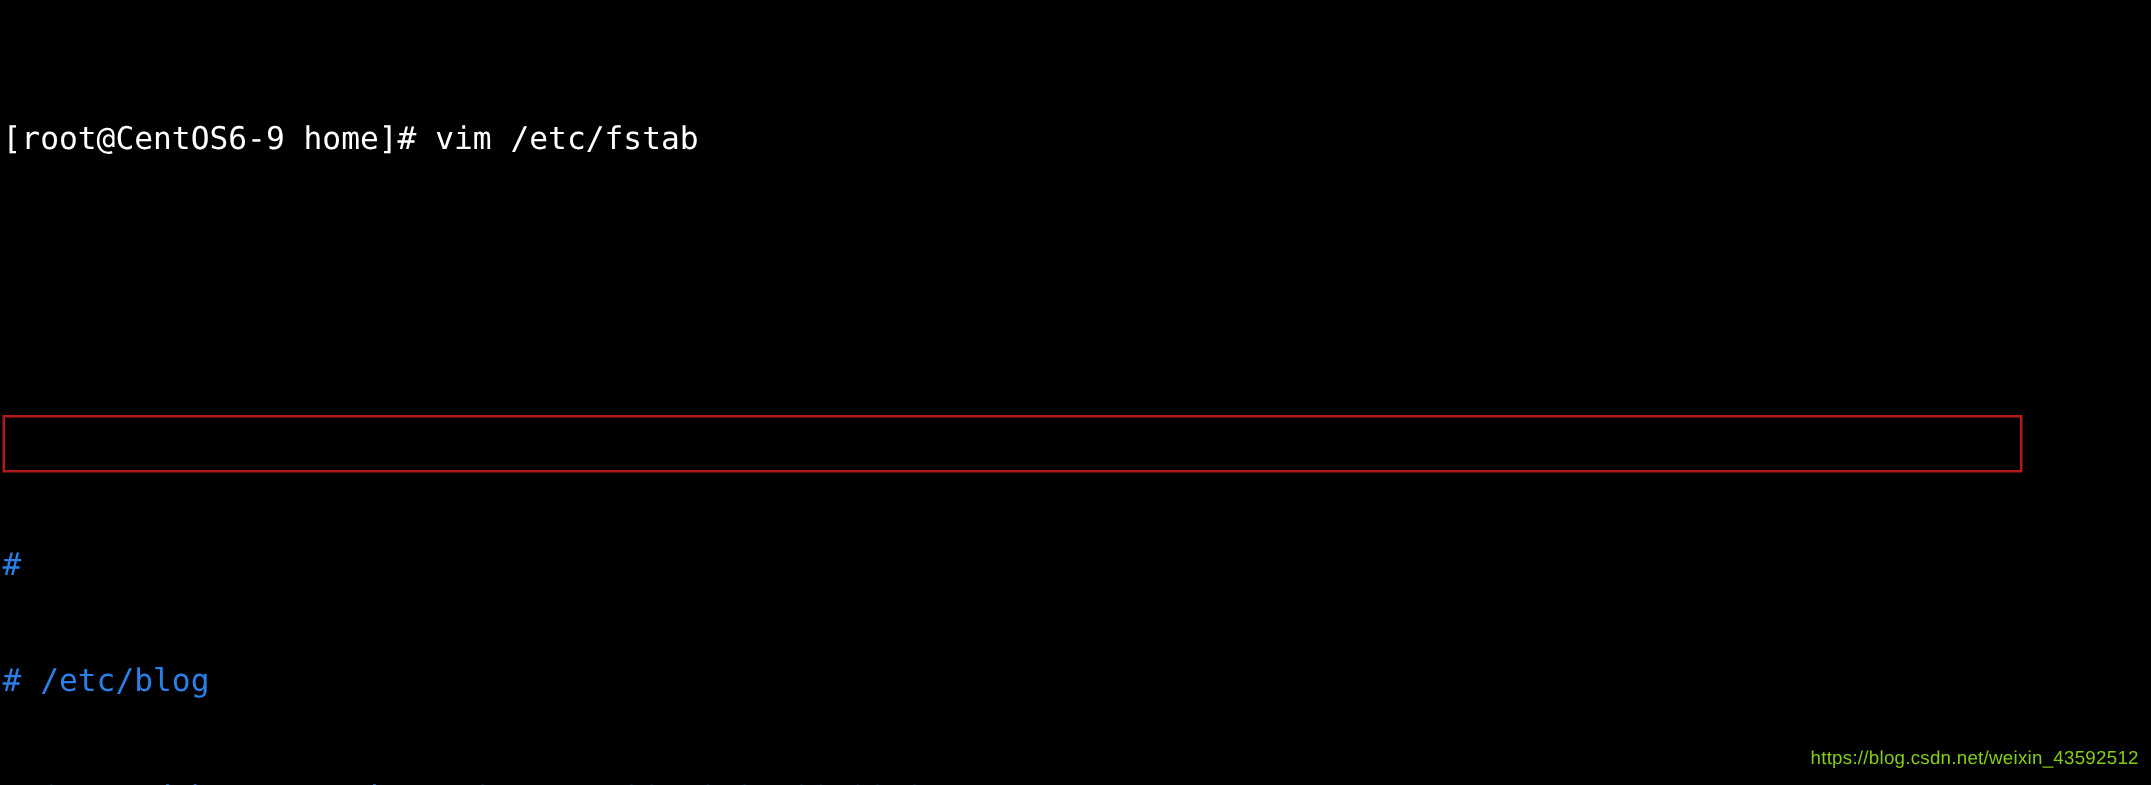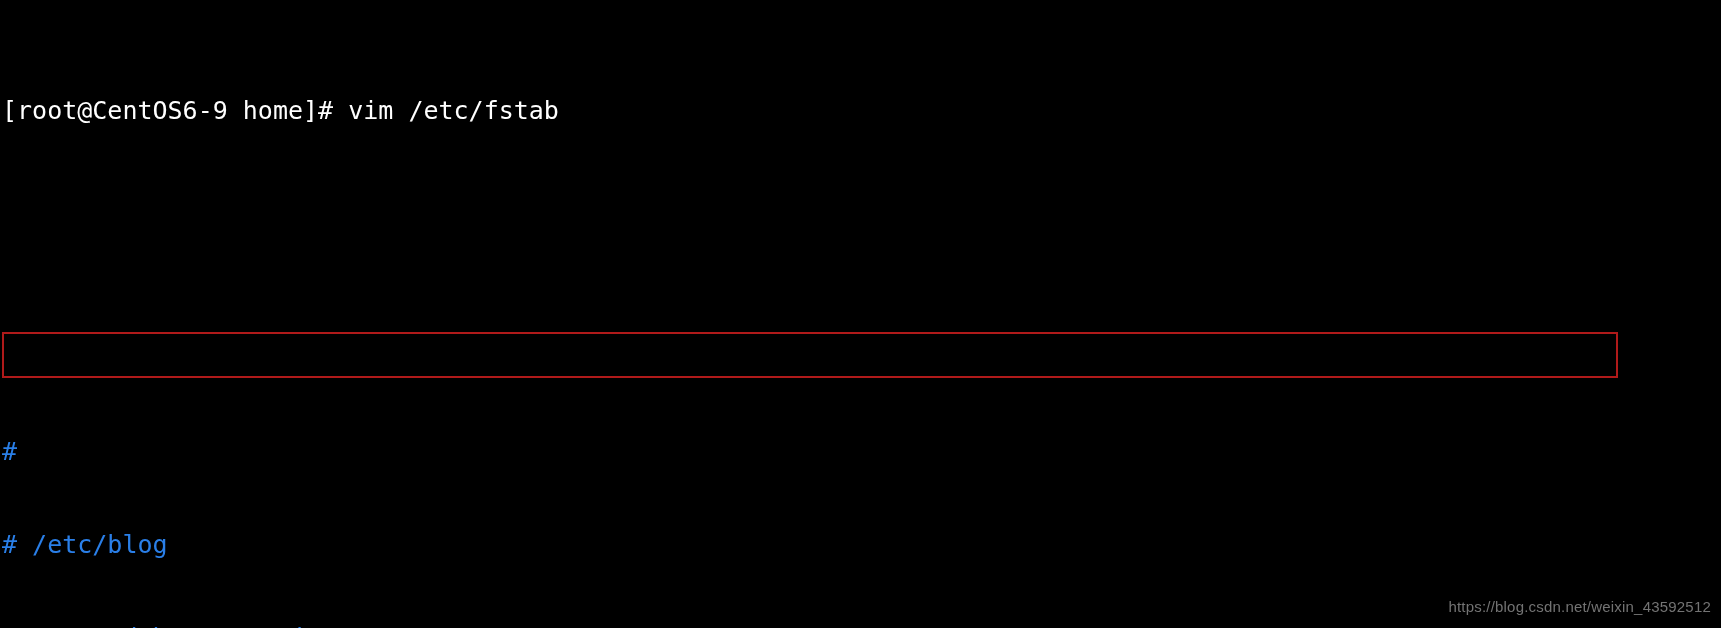--- a/index.html
+++ b/index.html
@@ -40,21 +40,21 @@
     height: 46px;
     border: 2px solid #b01a1a;
     box-sizing: border-box;
     pointer-events: none;
   }
 
   #watermark {
     position: absolute;
     right: 10px;
     bottom: 6px;
-    color: #737373;
+    color: #84cc16;
     font-family: "Liberation Sans", sans-serif;
     font-size: 15px;
     letter-spacing: 0.2px;
   }
 </style>
 </head>
 <body>
 
 <div id="screen">
 

